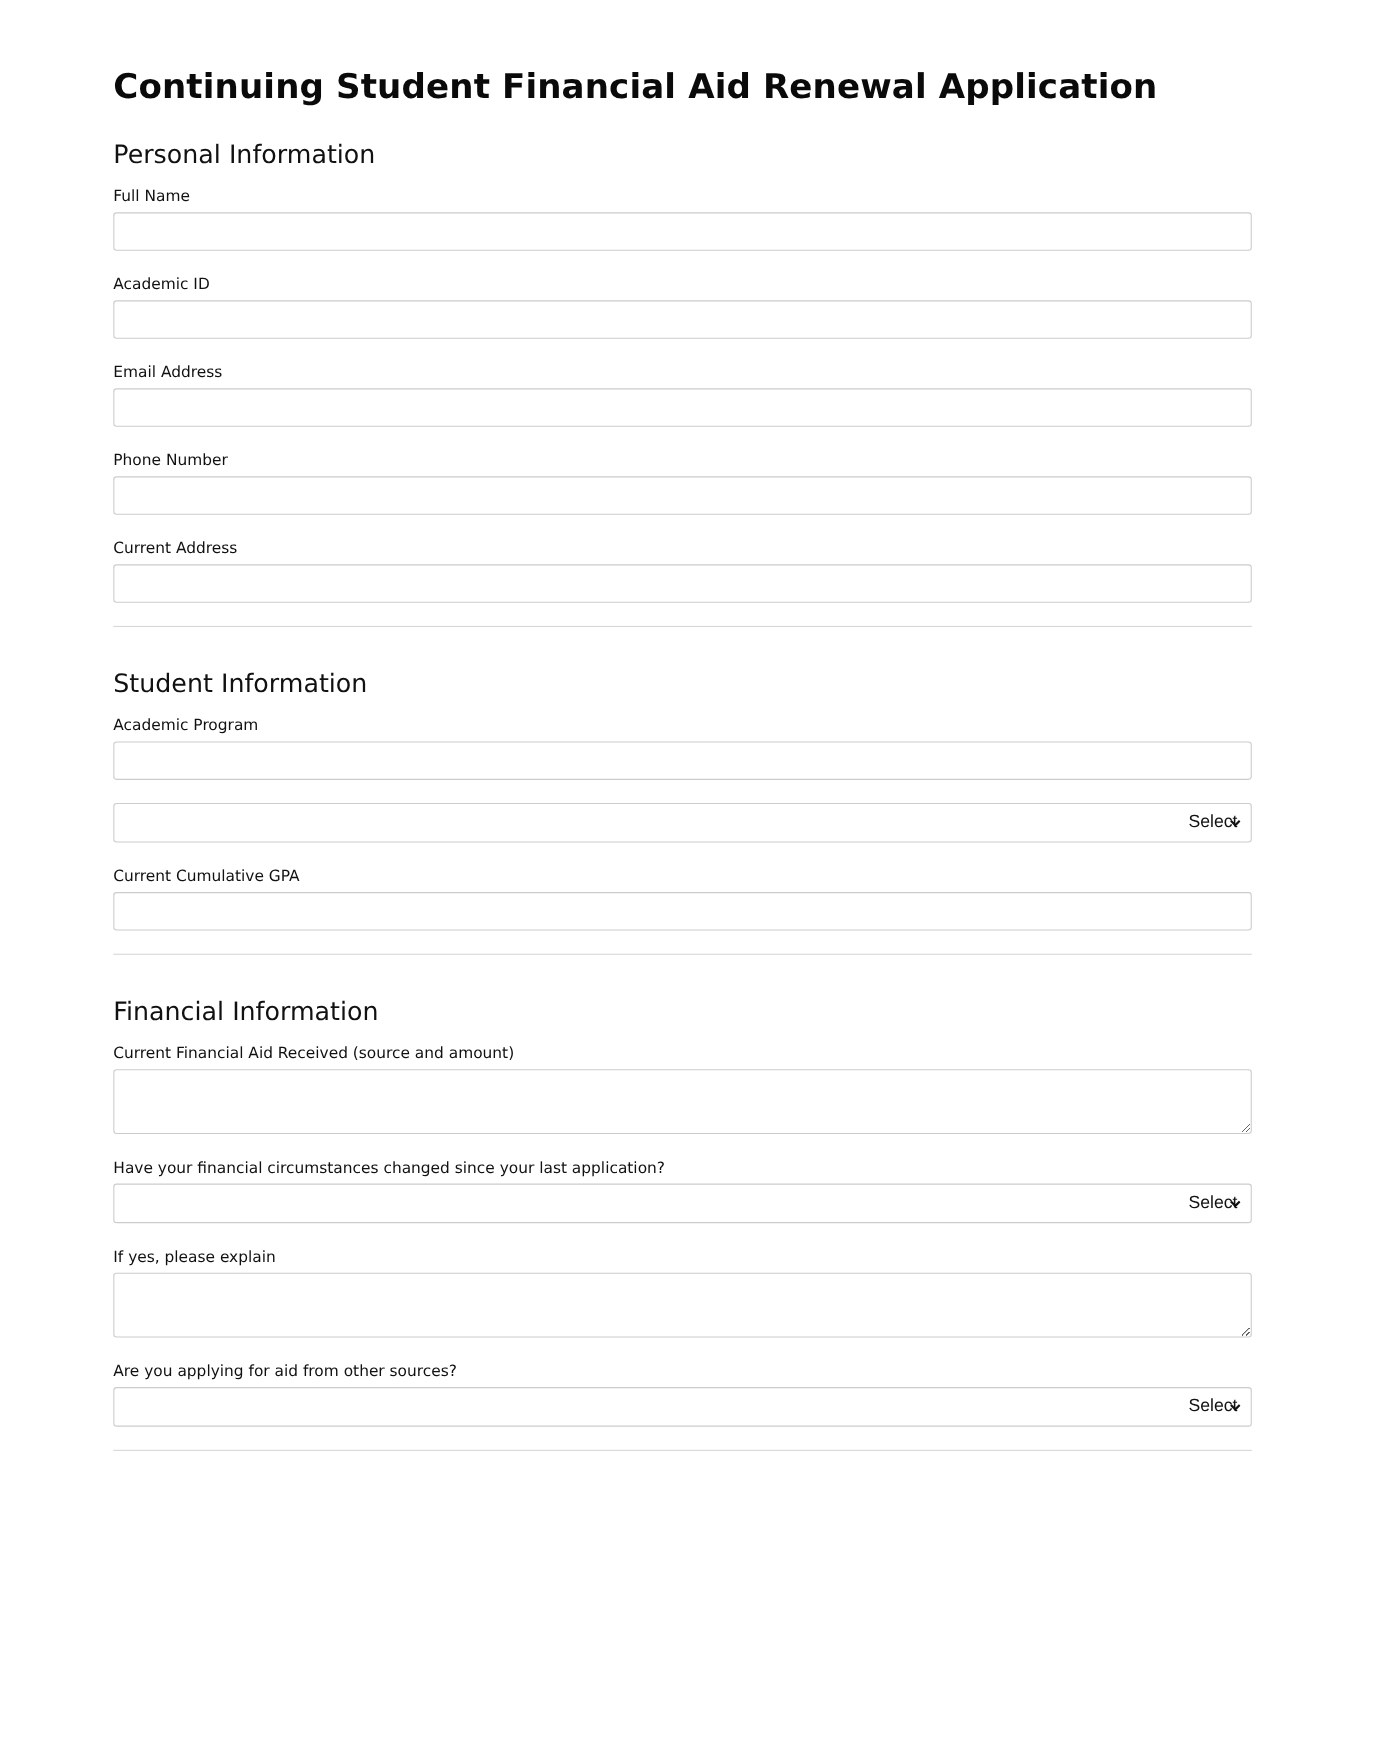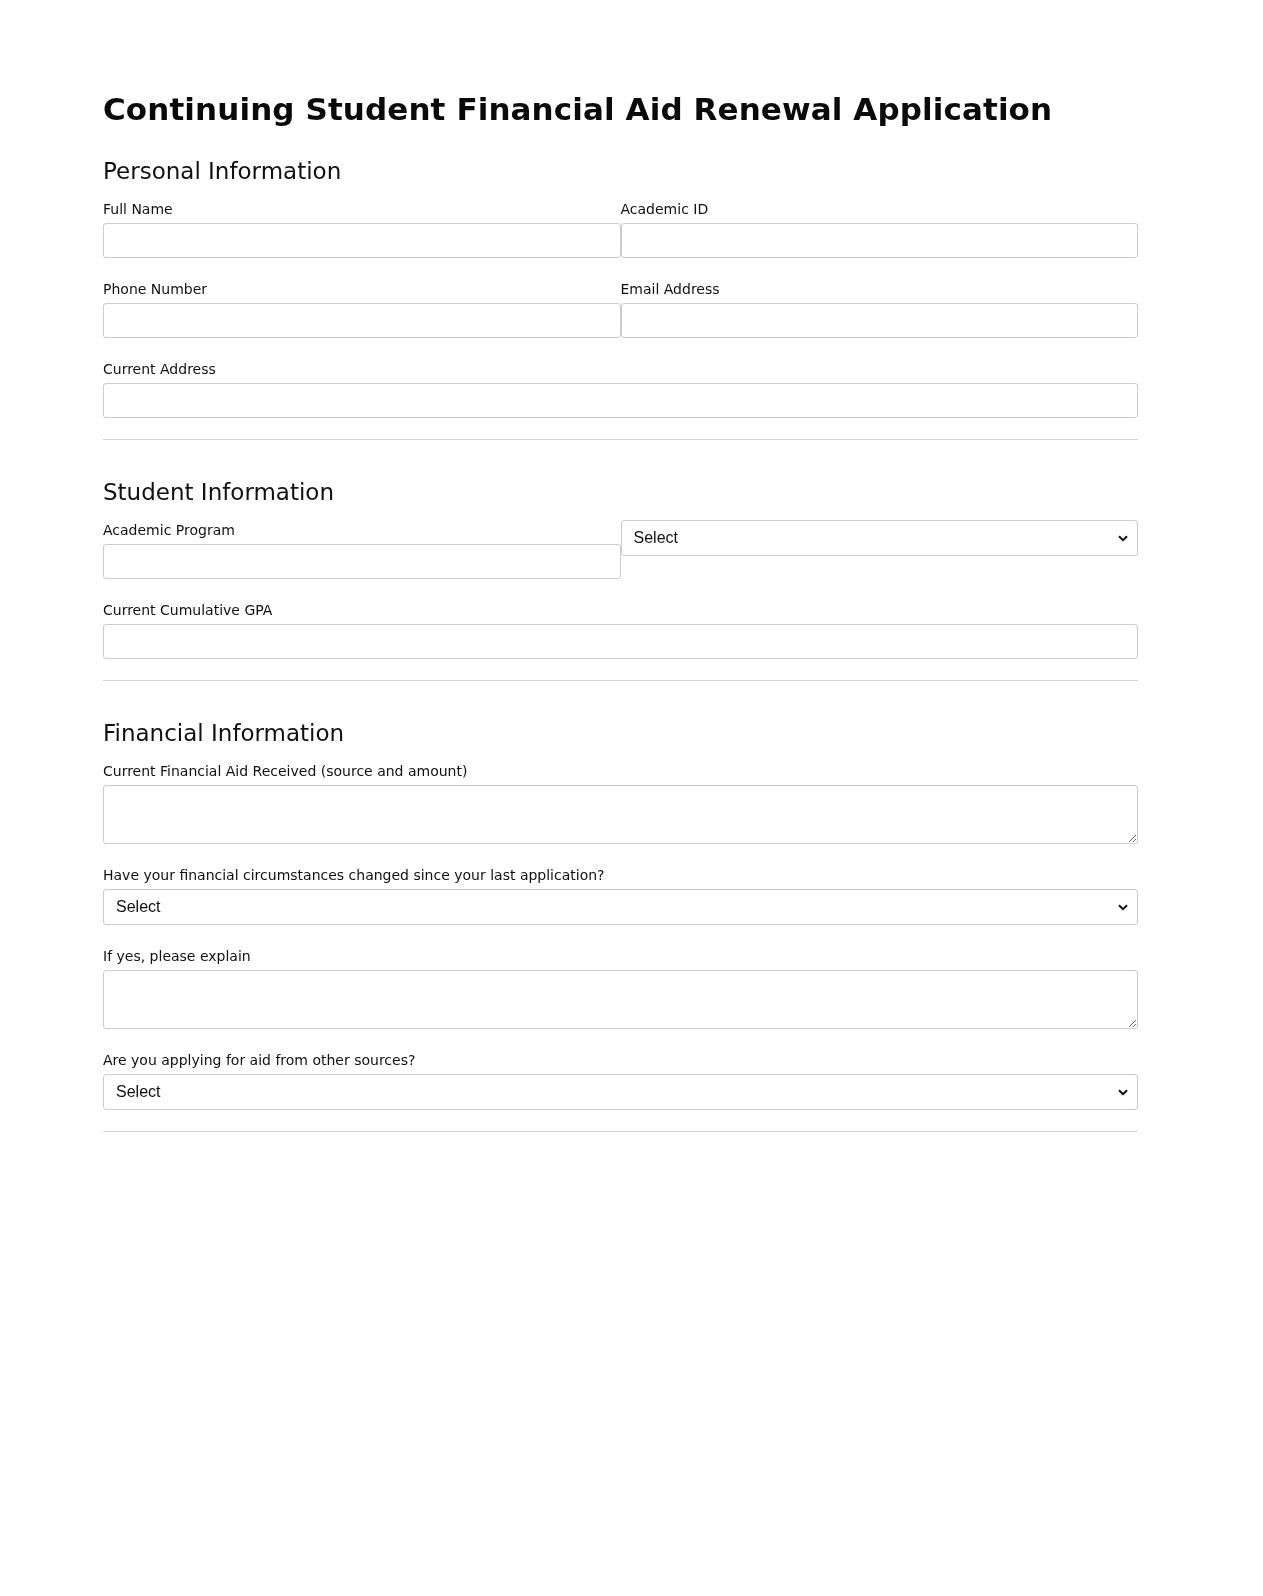--- a/index.html
+++ b/index.html
@@ -7,40 +7,41 @@
     body {
       width: 1263px;
       min-height: 1596px;
       font-family: "DejaVu Sans", sans-serif;
       color: #111111;
     }
     .container {
       position: relative;
       margin-left: 103px;
       width: 1035px;
-      padding-top: 89px;
+      padding-top: 59px;
     }
     h1 {
       font-size: 31px;
       font-weight: 600;
       margin: 0 0 30px 0;
       line-height: 40px;
       letter-spacing: 0.1px;
       color: #0a0a0a;
     }
     h2 {
       font-size: 23px;
       font-weight: 500;
       margin: 0 0 16px 0;
       line-height: 24px;
       color: #111;
     }
     .section { }
     .row {
       display: flex;
+      flex-direction: column;
     }
     .row .field { flex: 1 1 0; }
     .field { margin-bottom: 21px; }
     .field label {
       display: block;
       font-size: 14px;
       font-weight: 500;
       line-height: 20px;
       margin-bottom: 4px;
       color: #111;
@@ -74,20 +75,21 @@
       position: relative;
       width: 100%;
       height: 36px;
       border: 1px solid #cccccc;
       border-radius: 3px;
       background: #ffffff;
       display: flex;
       align-items: center;
       padding: 0 12px;
       cursor: pointer;
+      justify-content: flex-end;
     }
     .select-value {
       font-family: "Liberation Sans", sans-serif;
       font-size: 16px;
       color: #111;
     }
     .chevron {
       position: absolute;
       right: 9px;
       top: 50%;
@@ -115,25 +117,25 @@
         <label>Full Name</label>
         <input type="text" class="text-input" value="" style="">
       </div>
       <div class="field">
         <label>Academic ID</label>
         <input type="text" class="text-input" value="" style="">
       </div>
     </div>
     <div class="row">
       <div class="field">
+        <label>Email Address</label>
+        <input type="text" class="text-input" value="" style="">
+      </div>
+      <div class="field">
         <label>Phone Number</label>
-        <input type="text" class="text-input" value="" style="">
-      </div>
-      <div class="field">
-        <label>Email Address</label>
         <input type="text" class="text-input" value="" style="">
       </div>
     </div>
     <div class="field">
       <label>Current Address</label>
       <input type="text" class="text-input" value="" style="">
     </div>
   </div>
 
   <hr class="divider">

